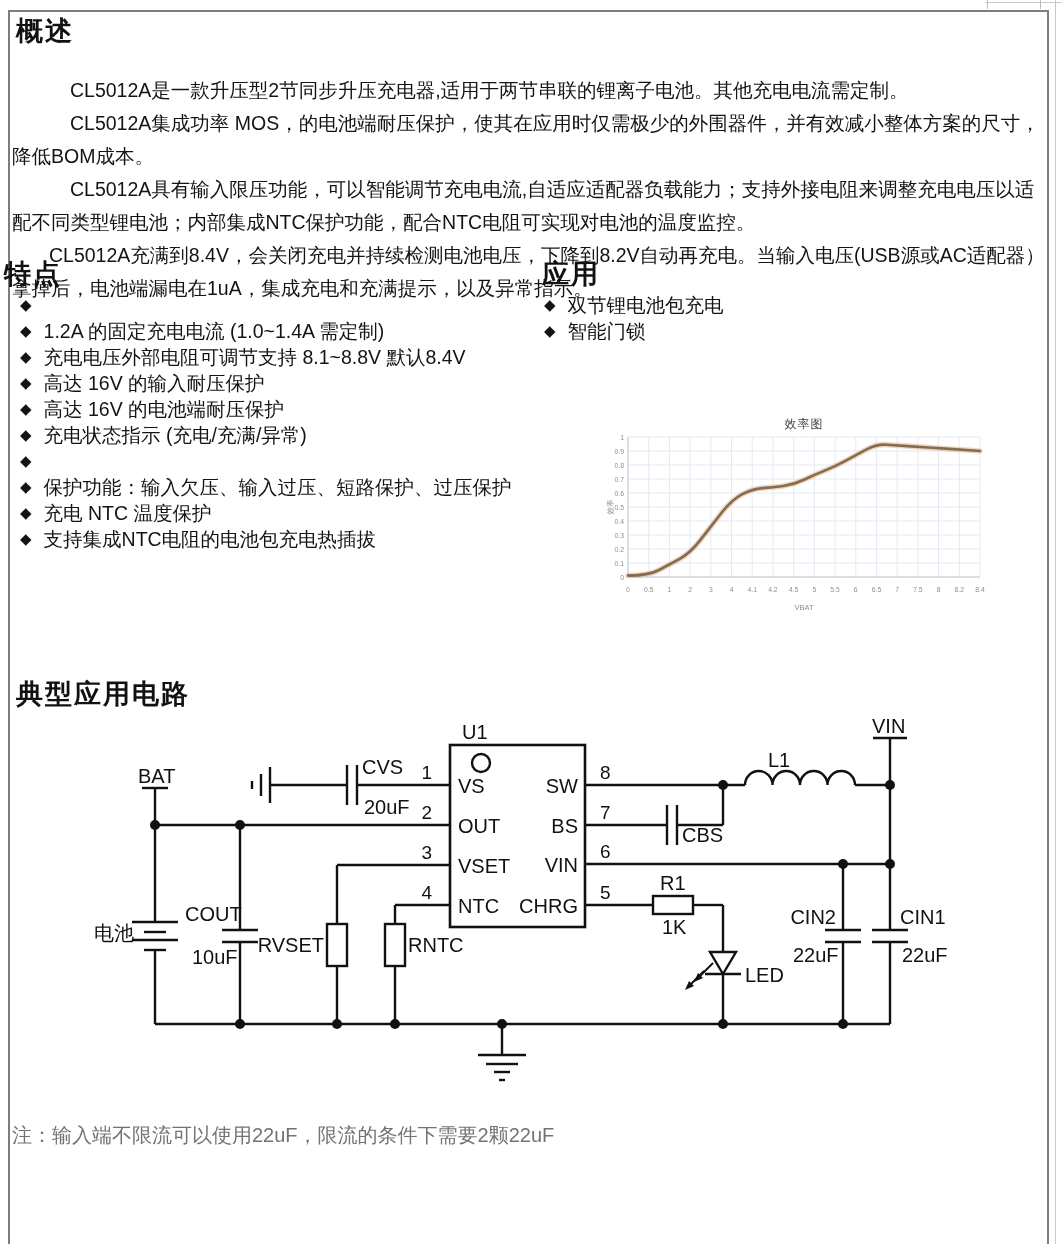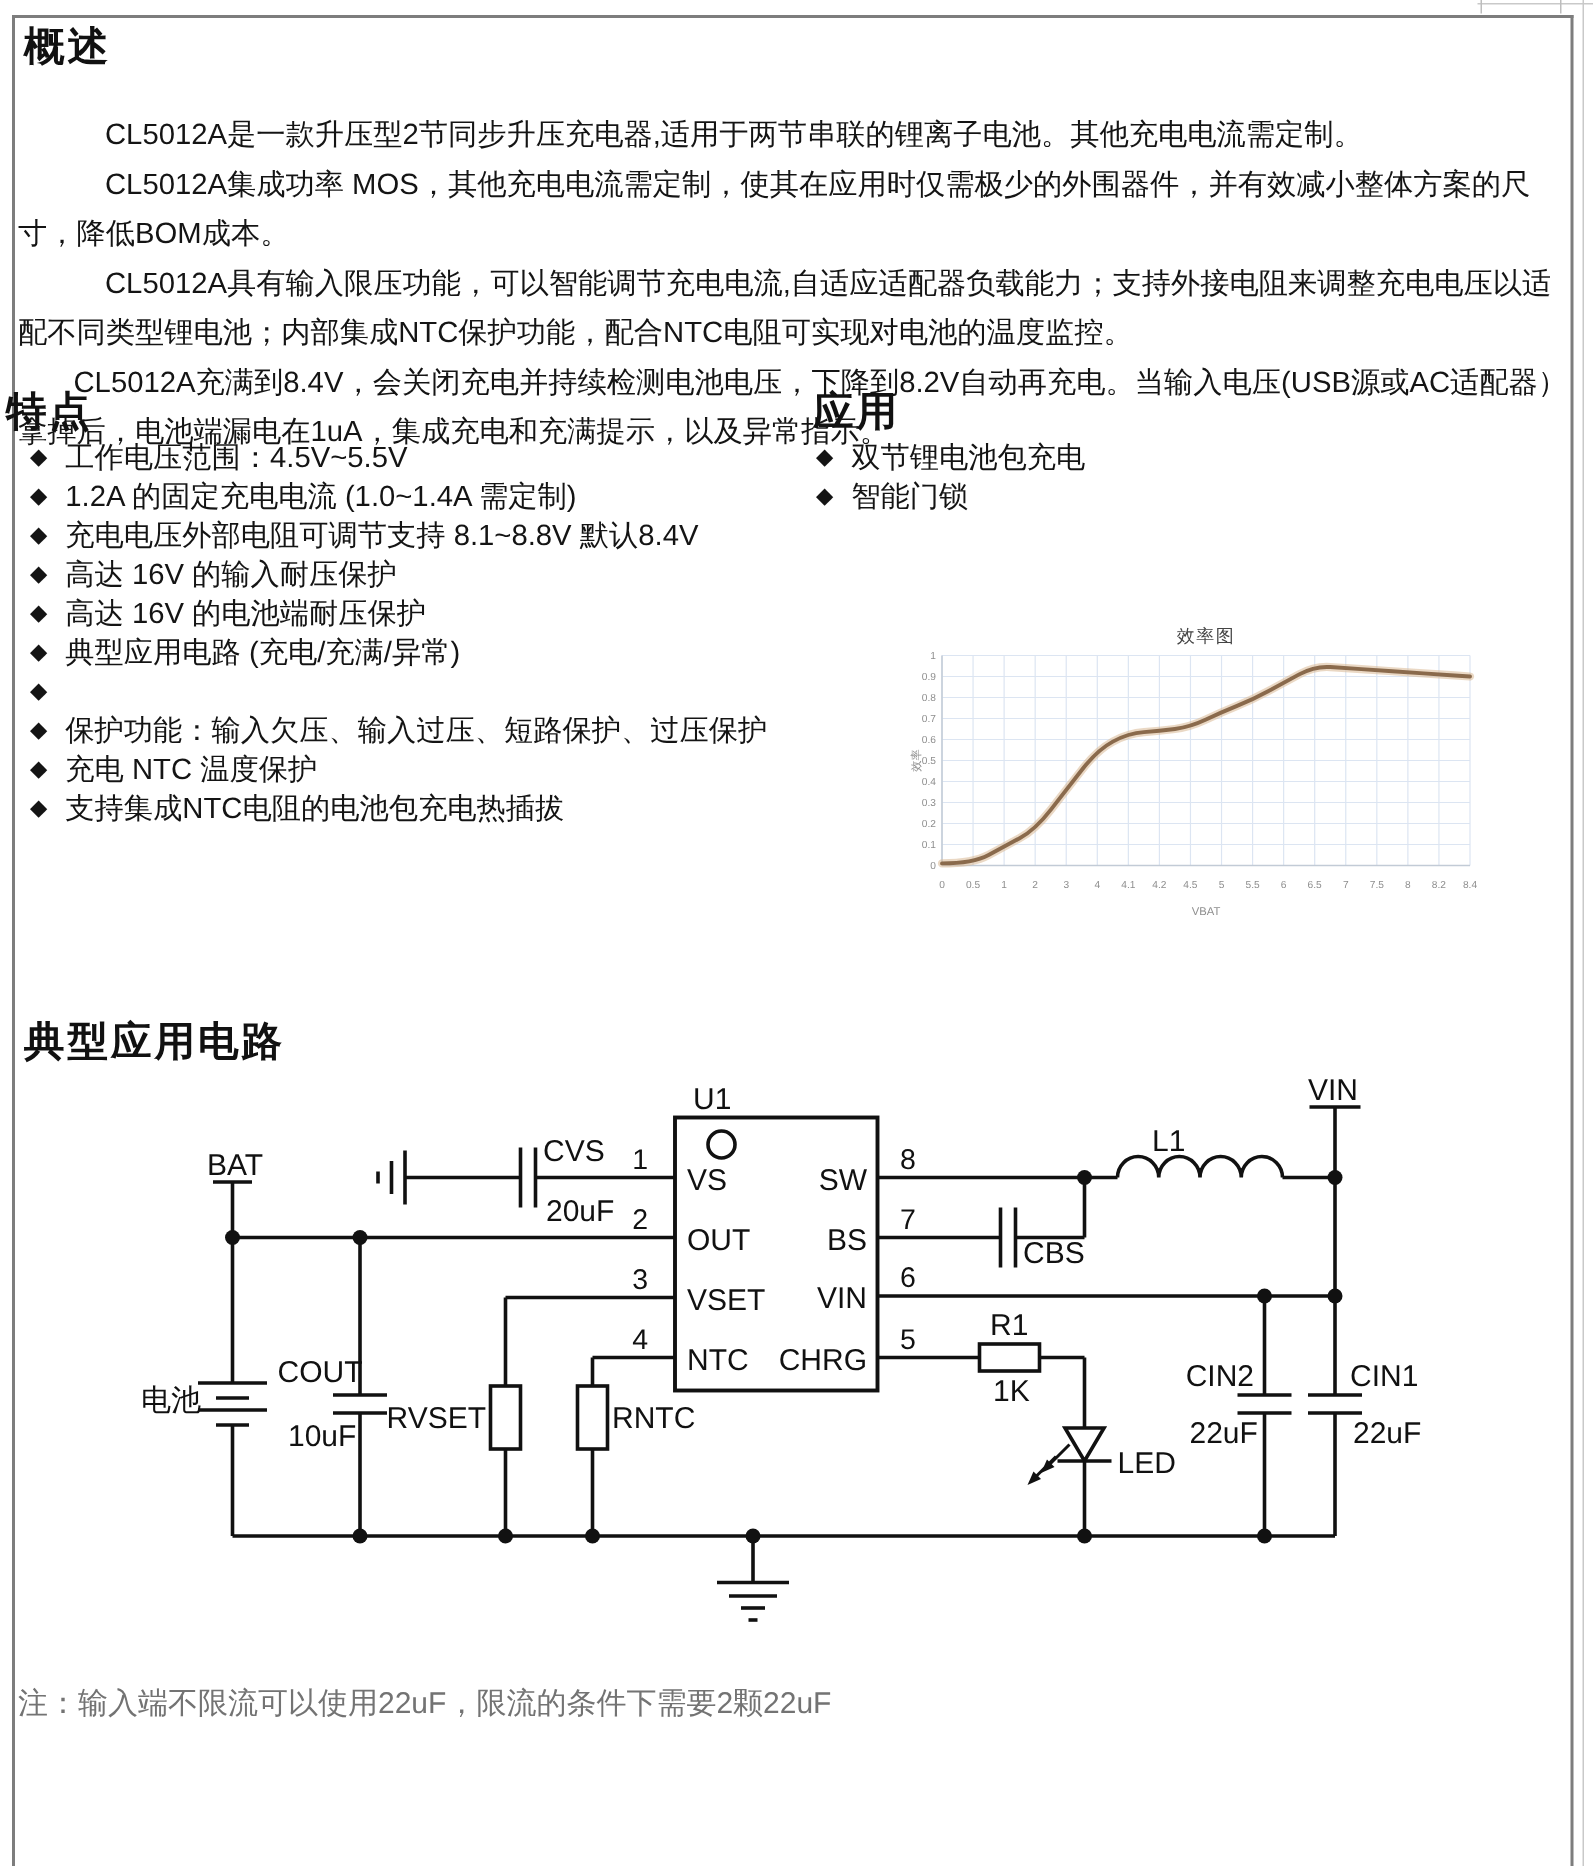--- a/index.html
+++ b/index.html
@@ -31,50 +31,49 @@
 <div class="page">
   <div class="frame"></div>
   <div class="edge-right"></div>
   <div class="artifact-h"></div>
   <div class="artifact-v" style="left:987px;"></div>
   <div class="artifact-v" style="left:1040px;"></div>
 
   <h1 class="sec" style="left:16px;top:13px;">概述</h1>
   <div class="overview-text">
     <p class="ind3">CL5012A是一款升压型2节同步升压充电器,适用于两节串联的锂离子电池。其他充电电流需定制。</p>
-    <p class="ind3">CL5012A集成功率 MOS，其他充电电流需定制，使其在应用时仅需极少的外围器件，并有效减小整体方案的尺寸，降低BOM成本。</p>
+    <p class="ind3">CL5012A集成功率 MOS，的电池端耐压保护，使其在应用时仅需极少的外围器件，并有效减小整体方案的尺寸，降低BOM成本。</p>
     <p class="ind3">CL5012A具有输入限压功能，可以智能调节充电电流,自适应适配器负载能力；支持外接电阻来调整充电电压以适配不同类型锂电池；内部集成NTC保护功能，配合NTC电阻可实现对电池的温度监控。</p>
     <p class="ind2">CL5012A充满到8.4V，会关闭充电并持续检测电池电压，下降到8.2V自动再充电。当输入电压(USB源或AC适配器） 拿掉后，电池端漏电在1uA，集成充电和充满提示，以及异常指示。</p>
   </div>
 
   <h1 class="sec" style="left:4px;top:256px;">特点</h1>
   <ul class="bullets" style="left:20px;top:292px;width:525px;">
     <li>
         <span class="dia">◆</span>
-        <span>工作电压范围：4.5V~5.5V</span>
       </li>
     <li>
         <span class="dia">◆</span>
         <span>1.2A 的固定充电电流  (1.0~1.4A 需定制)</span>
       </li>
     <li>
         <span class="dia">◆</span>
         <span>充电电压外部电阻可调节支持 8.1~8.8V 默认8.4V</span>
       </li>
     <li>
         <span class="dia">◆</span>
         <span>高达 16V 的输入耐压保护</span>
       </li>
     <li>
         <span class="dia">◆</span>
         <span>高达 16V 的电池端耐压保护</span>
       </li>
     <li>
         <span class="dia">◆</span>
-        <span>典型应用电路 (充电/充满/异常)</span>
+        <span>充电状态指示 (充电/充满/异常)</span>
       </li>
     <li>
         <span class="dia">◆</span>
       </li>
     <li>
         <span class="dia">◆</span>
         <span>保护功能：输入欠压、输入过压、短路保护、过压保护</span>
       </li>
     <li>
         <span class="dia">◆</span>

